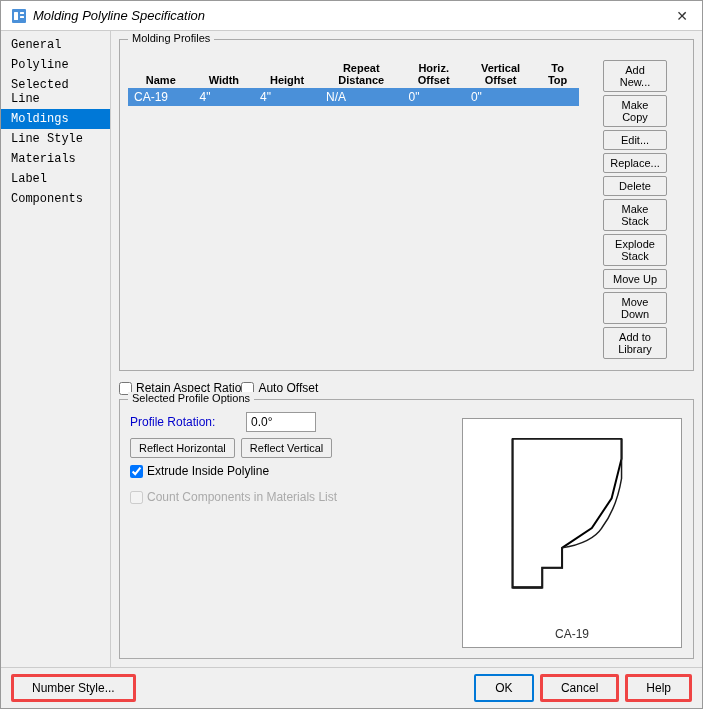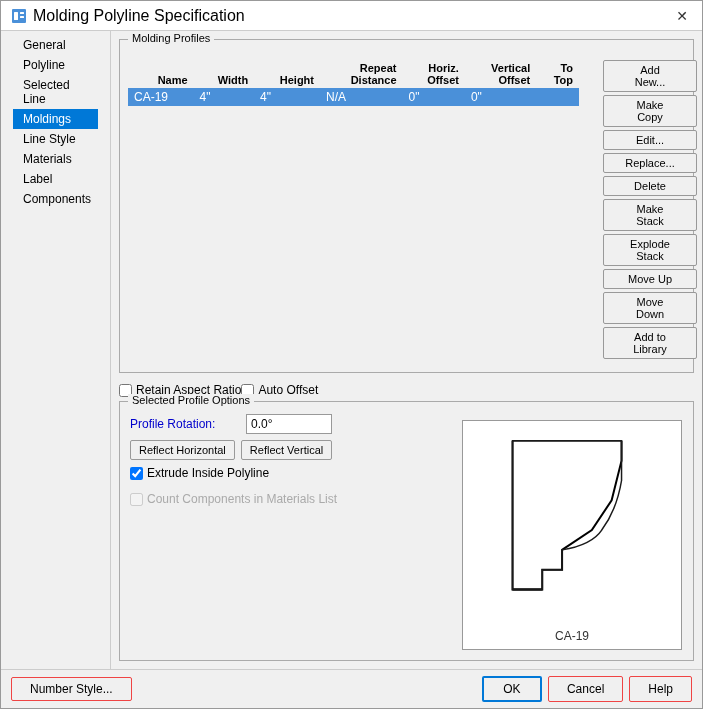--- a/index.html
+++ b/index.html
@@ -35,22 +35,23 @@
     .title-bar-left {
       display: flex;
       align-items: center;
       gap: 6px;
     }
     .title-icon {
       width: 16px;
       height: 16px;
     }
     .title-text {
-      font-size: 16px;
+      font-size: 13px;
       font-weight: normal;
+      font-style: italic;
     }
     .close-btn {
       width: 20px;
       height: 20px;
       background: none;
       border: none;
       cursor: pointer;
       font-size: 14px;
       display: flex;
       align-items: center;
@@ -59,23 +60,24 @@
     }
     .dialog-body {
       display: flex;
       flex: 1;
       overflow: hidden;
     }
     .sidebar {
       width: 110px;
       background: #f0f0f0;
       border-right: 1px solid #ccc;
-      padding: 4px 12px;
+      padding: 4px 0;
       display: flex;
       flex-direction: column;
+      font-family: Liberation Mono, monospace;
     }
     .sidebar-item {
       padding: 3px 10px;
       cursor: pointer;
       font-size: 12px;
       color: #000;
     }
     .sidebar-item.active {
       background: #0078d7;
       color: #fff;
@@ -102,21 +104,21 @@
       margin-top: 10px;
       margin-left: 4px;
       margin-bottom: 4px;
     }
     .profiles-table {
       width: 100%;
       border-collapse: collapse;
       font-size: 12px;
     }
     .profiles-table th {
-      text-align: right;
+      text-align: center;
       padding: 2px 6px;
       font-weight: bold;
       font-size: 11px;
       white-space: nowrap;
       vertical-align: bottom;
     }
     .profiles-table td {
       padding: 2px 6px;
       white-space: nowrap;
     }
@@ -128,22 +130,22 @@
       background: #4a90d9;
     }
     .btn-column {
       width: 90px;
       padding: 10px 4px 4px 4px;
       display: flex;
       flex-direction: column;
       gap: 3px;
     }
     .btn {
-      width: 94px;
-      padding: 3px 20px;
+      width: 64px;
+      padding: 3px 6px;
       font-size: 11px;
       background: #f0f0f0;
       border: 1px solid #999;
       cursor: pointer;
       text-align: center;
       border-radius: 2px;
     }
     .btn:disabled {
       color: #aaa;
       cursor: default;
@@ -185,21 +187,21 @@
       align-items: center;
       gap: 6px;
       margin-bottom: 6px;
     }
     .profile-rotation-label {
       font-size: 12px;
       color: #0000cc;
       width: 110px;
     }
     .rotation-input {
-      width: 86px;
+      width: 70px;
       padding: 2px 4px;
       font-size: 12px;
       border: 1px solid #999;
       background: #fff;
     }
     .reflect-row {
       display: flex;
       gap: 6px;
       margin-bottom: 6px;
     }
@@ -252,21 +254,21 @@
     }
     .footer-left {}
     .footer-right {
       display: flex;
       gap: 6px;
     }
     .footer-btn {
       padding: 4px 18px;
       font-size: 12px;
       background: #f0f0f0;
-      border: 1px solid #ef4444;
+      border: 3px solid #ef4444;
       cursor: pointer;
       border-radius: 2px;
       min-width: 60px;
       text-align: center;
     }
     .footer-btn.ok-btn {
       border: 2px solid #0078d7;
     }
 
     

